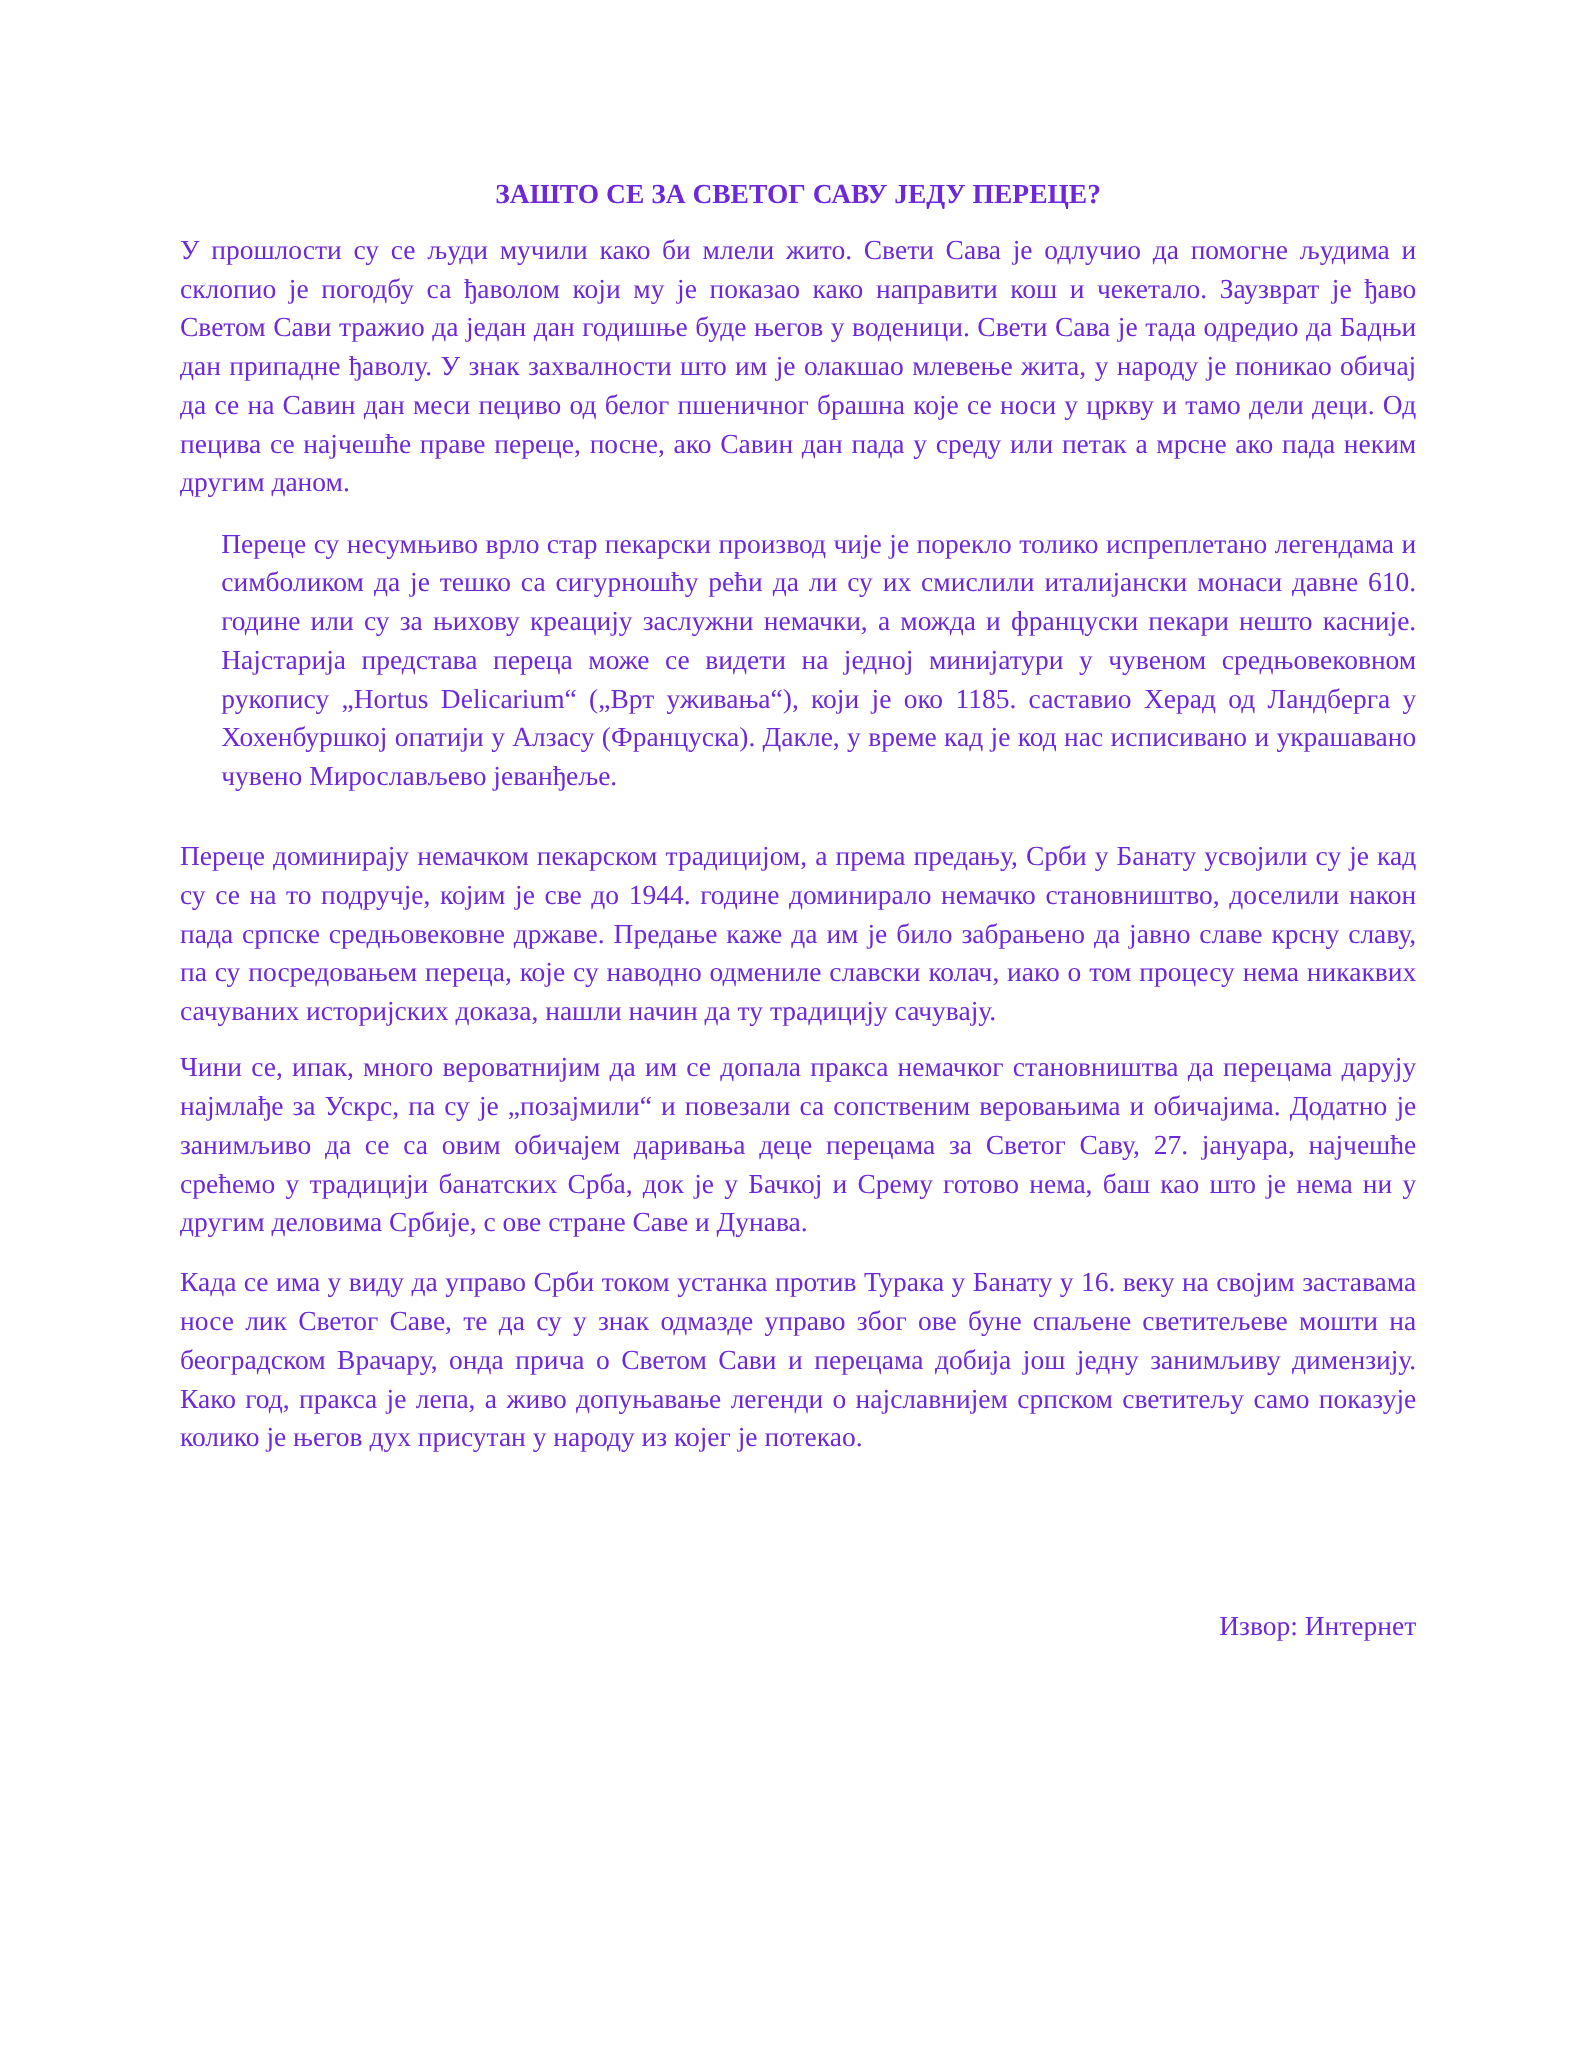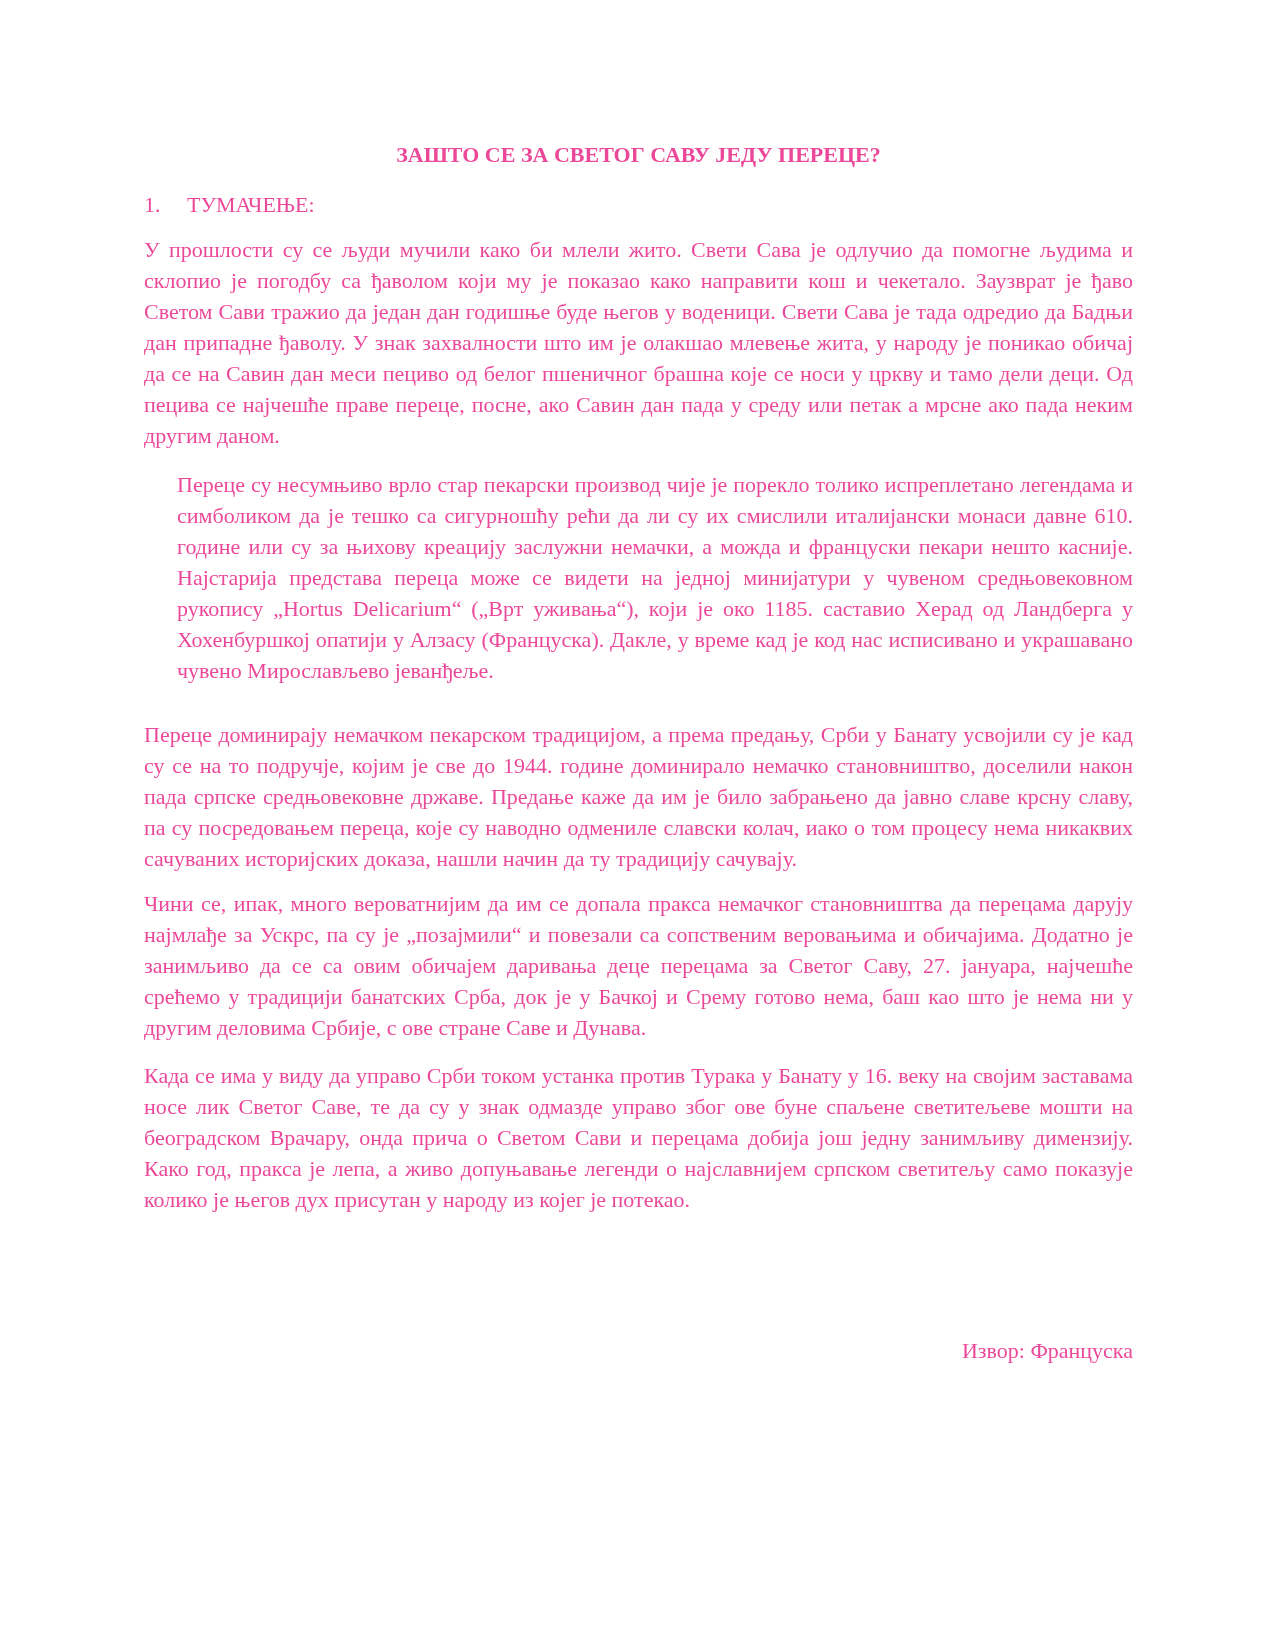--- a/index.html
+++ b/index.html
@@ -11,21 +11,21 @@
     position: relative;
     width: 1275px;
     height: 1650px;
     margin: 0 auto;
     background: #ffffff;
     box-sizing: border-box;
     padding: 139px 142px 0 144px;
     font-family: "Liberation Serif", serif;
     font-size: 22px;
     line-height: 31px;
-    color: #ec4899;
+    color: #6d28d9;
     overflow: hidden;
   }
   .doc-title {
     margin: 0;
     font-size: 22px;
     font-weight: bold;
     text-align: center;
     line-height: 31px;
   }
   .section-heading {
@@ -54,30 +54,27 @@
     text-align: right;
   }
 </style>
 </head>
 <body>
 
 <div class="page">
 
   <h1 class="doc-title">ЗАШТО СЕ ЗА СВЕТОГ САВУ ЈЕДУ ПЕРЕЦЕ?</h1>
 
-  <div class="section-heading heading-1">
-    <span class="num">1.</span><span class="label">ТУМАЧЕЊЕ:</span>
-  </div>
 
   <p class="para para-s1p1">У прошлости су се људи мучили како би млели жито. Свети Сава је одлучио да помогне људима и склопио је погодбу са ђаволом који му је показао како направити кош и чекетало. Заузврат је ђаво Светом Сави тражио да један дан годишње буде његов у воденици. Свети Сава је тада одредио да Бадњи дан припадне ђаволу. У знак захвалности што им је олакшао млевење жита, у народу је поникао обичај да се на Савин дан меси пециво од белог пшеничног брашна које се носи у цркву и тамо дели деци. Од пецива се најчешће праве переце, посне, ако Савин дан пада у среду или петак а мрсне ако пада неким другим даном.</p>
 
 
   <p class="para para-s2p1">Переце су несумњиво врло стар пекарски производ чије је порекло толико испреплетано легендама и симболиком да је тешко са сигурношћу рећи да ли су их смислили италијански монаси давне 610. године или су за њихову креацију заслужни немачки, а можда и француски пекари нешто касније. Најстарија представа переца може се видети на једној минијатури у чувеном средњовековном рукопису „Hortus Delicarium“ („Врт уживања“), који је око 1185. саставио Херад од Ландберга у Хохенбуршкој опатији у Алзасу (Француска). Дакле, у време кад је код нас исписивано и украшавано чувено Мирослављево јеванђеље.</p>
 
   <p class="para para-s2p2">Переце доминирају немачком пекарском традицијом, а према предању, Срби у Банату усвојили су је кад су се на то подручје, којим је све до 1944. године доминирало немачко становништво, доселили након пада српске средњовековне државе. Предање каже да им је било забрањено да јавно славе крсну славу, па су посредовањем переца, које су наводно одмениле славски колач, иако о том процесу нема никаквих сачуваних историјских доказа, нашли начин да ту традицију сачувају.</p>
 
   <p class="para para-s2p3">Чини се, ипак, много вероватнијим да им се допала пракса немачког становништва да перецама дарују најмлађе за Ускрс, па су је „позајмили“ и повезали са сопственим веровањима и обичајима. Додатно је занимљиво да се са овим обичајем даривања деце перецама за Светог Саву, 27. јануара, најчешће срећемо у традицији банатских Срба, док је у Бачкој и Срему готово нема, баш као што је нема ни у другим деловима Србије, с ове стране Саве и Дунава.</p>
 
   <p class="para para-s2p4">Када се има у виду да управо Срби током устанка против Турака у Банату у 16. веку на својим заставама носе лик Светог Саве, те да су у знак одмазде управо због ове буне спаљене светитељеве мошти на београдском Врачару, онда прича о Светом Сави и перецама добија још једну занимљиву димензију. Како год, пракса је лепа, а живо допуњавање легенди о најславнијем српском светитељу само показује колико је његов дух присутан у народу из којег је потекао.</p>
 
-  <p class="source-line">Извор: Француска</p>
+  <p class="source-line">Извор: Интернет</p>
 
 </div>
 
 </body></html>

